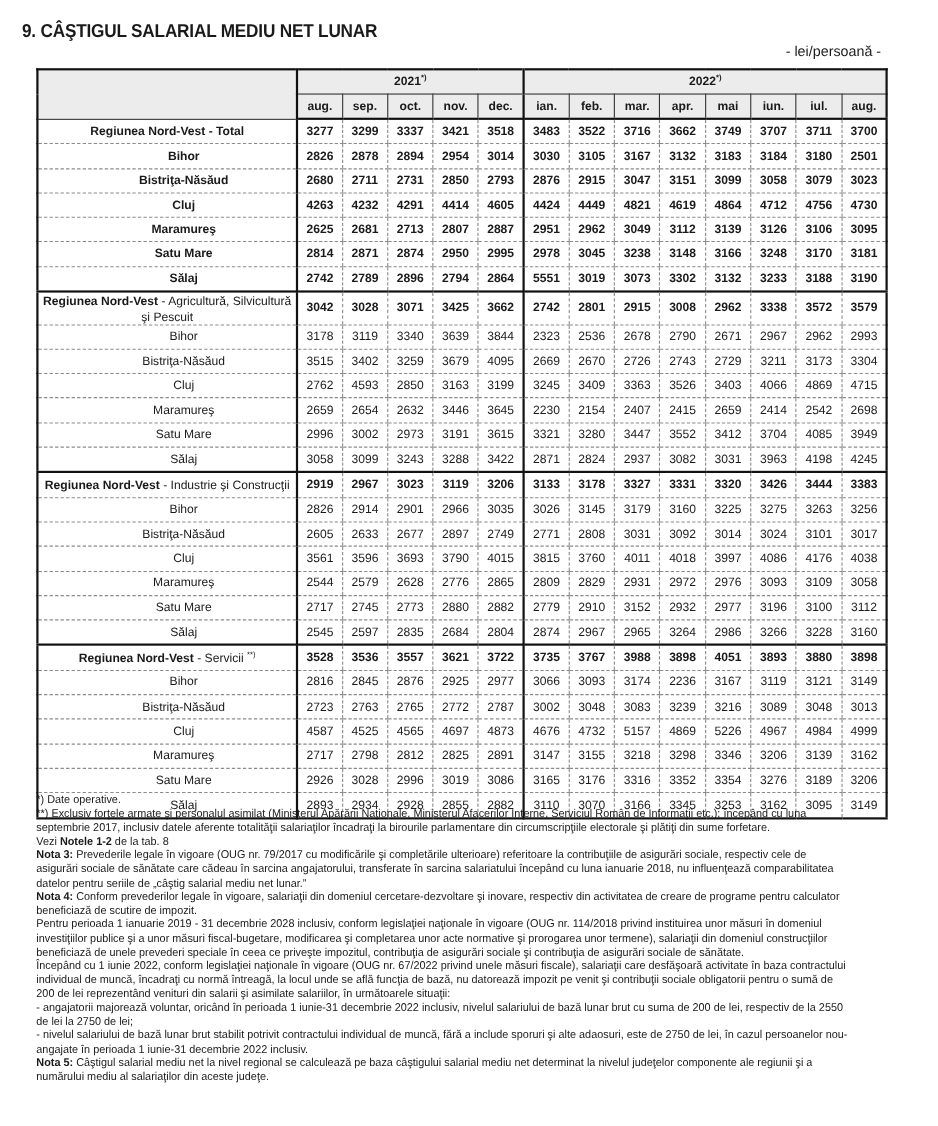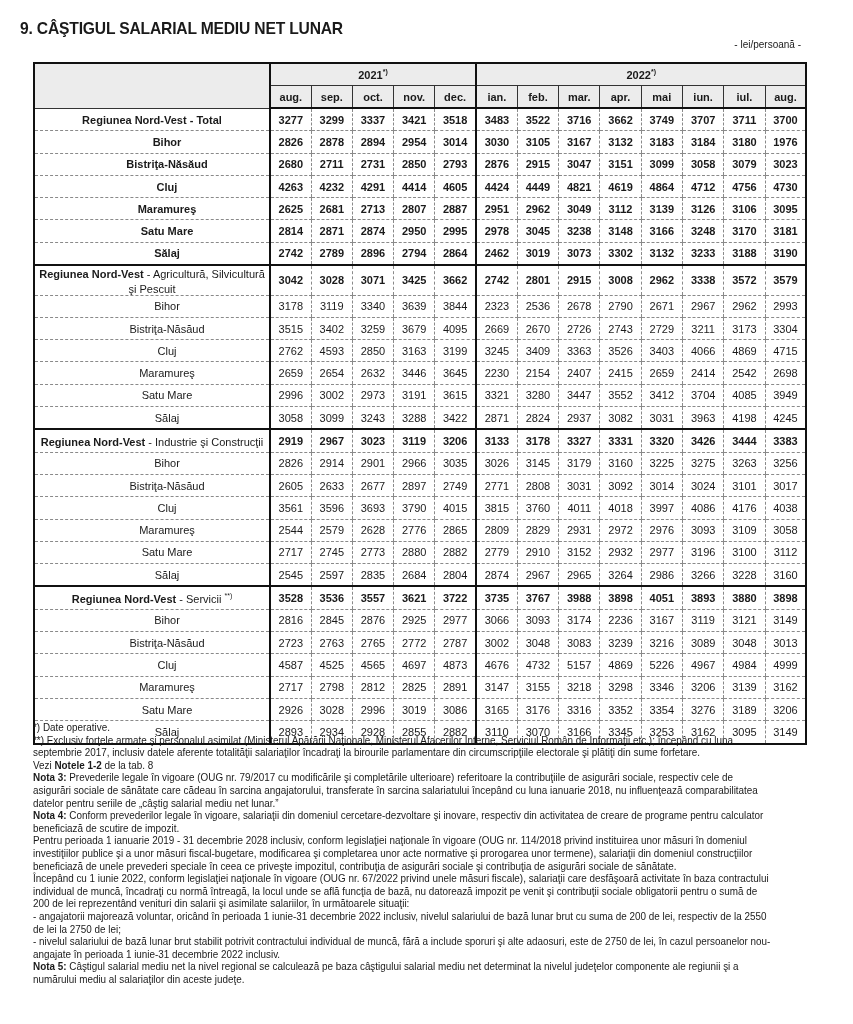--- a/index.html
+++ b/index.html
@@ -1,18 +1,18 @@
 <!DOCTYPE html>
 <html><head>
 <meta charset="utf-8">
 <style>
   html, body { margin: 0; padding: 0; background: #ffffff; }
   body { width: 853px; height: 1024px; position: relative; overflow: hidden; font-family: "Liberation Sans", sans-serif; color: #1a1a1a; }
   .title { position: absolute; left: 20px; top: 19px; font-size: 17px; font-weight: bold; letter-spacing: -0.2px; transform: scaleX(0.92); transform-origin: left; }
-  .unit { position: absolute; right: 52px; top: 39px; font-size: 10px; }
+  .unit { position: absolute; right: 52px; top: 39px; font-size: 13px; }
   table.main { position: absolute; left: 33px; top: 62px; width: 770px; border-collapse: collapse; border: 2px solid #111; font-size: 11px; table-layout: fixed; }
   table.main td, table.main th { padding: 0; height: 21.3px; text-align: center; vertical-align: middle; }
   table.main th { background: #ececec; font-weight: bold; border: 1px solid #333; height: 21px; }
   th.blank { background: #ececec; border-right: 2px solid #111 !important; }
   th.y2021 { border-right: 2px solid #111 !important; }
   tr.hdr2 th { border-bottom: 2px solid #111; }
   td.lab { text-align: left; padding-left: 18px; white-space: nowrap; border-right: 2px solid #111; }
   td.lab.sub { padding-left: 30px; }
   td.lab.bold { font-weight: bold; }
   td.lab.wrap { white-space: normal; line-height: 12px; padding-top: 1px; }
@@ -85,21 +85,21 @@
         <td class="v">2894</td>
         <td class="v">2954</td>
         <td class="v sep">3014</td>
         <td class="v">3030</td>
         <td class="v">3105</td>
         <td class="v">3167</td>
         <td class="v">3132</td>
         <td class="v">3183</td>
         <td class="v">3184</td>
         <td class="v">3180</td>
-        <td class="v">1976</td>
+        <td class="v">2501</td>
       </tr>
       <tr class="row bold">
         <td class="lab sub bold">Bistriţa-Năsăud</td>
         <td class="v">2680</td>
         <td class="v">2711</td>
         <td class="v">2731</td>
         <td class="v">2850</td>
         <td class="v sep">2793</td>
         <td class="v">2876</td>
         <td class="v">2915</td>
@@ -158,21 +158,21 @@
         <td class="v">3170</td>
         <td class="v">3181</td>
       </tr>
       <tr class="row bold grp-last">
         <td class="lab sub bold">Sălaj</td>
         <td class="v">2742</td>
         <td class="v">2789</td>
         <td class="v">2896</td>
         <td class="v">2794</td>
         <td class="v sep">2864</td>
-        <td class="v">2462</td>
+        <td class="v">5551</td>
         <td class="v">3019</td>
         <td class="v">3073</td>
         <td class="v">3302</td>
         <td class="v">3132</td>
         <td class="v">3233</td>
         <td class="v">3188</td>
         <td class="v">3190</td>
       </tr>
       <tr class="row bold" style="height: 30px;">
         <td class="lab wrap"><b>Regiunea Nord-Vest</b><span class="thin"> - Agricultură, Silvicultură şi Pescuit</span> <span class="sup"></span></td>

